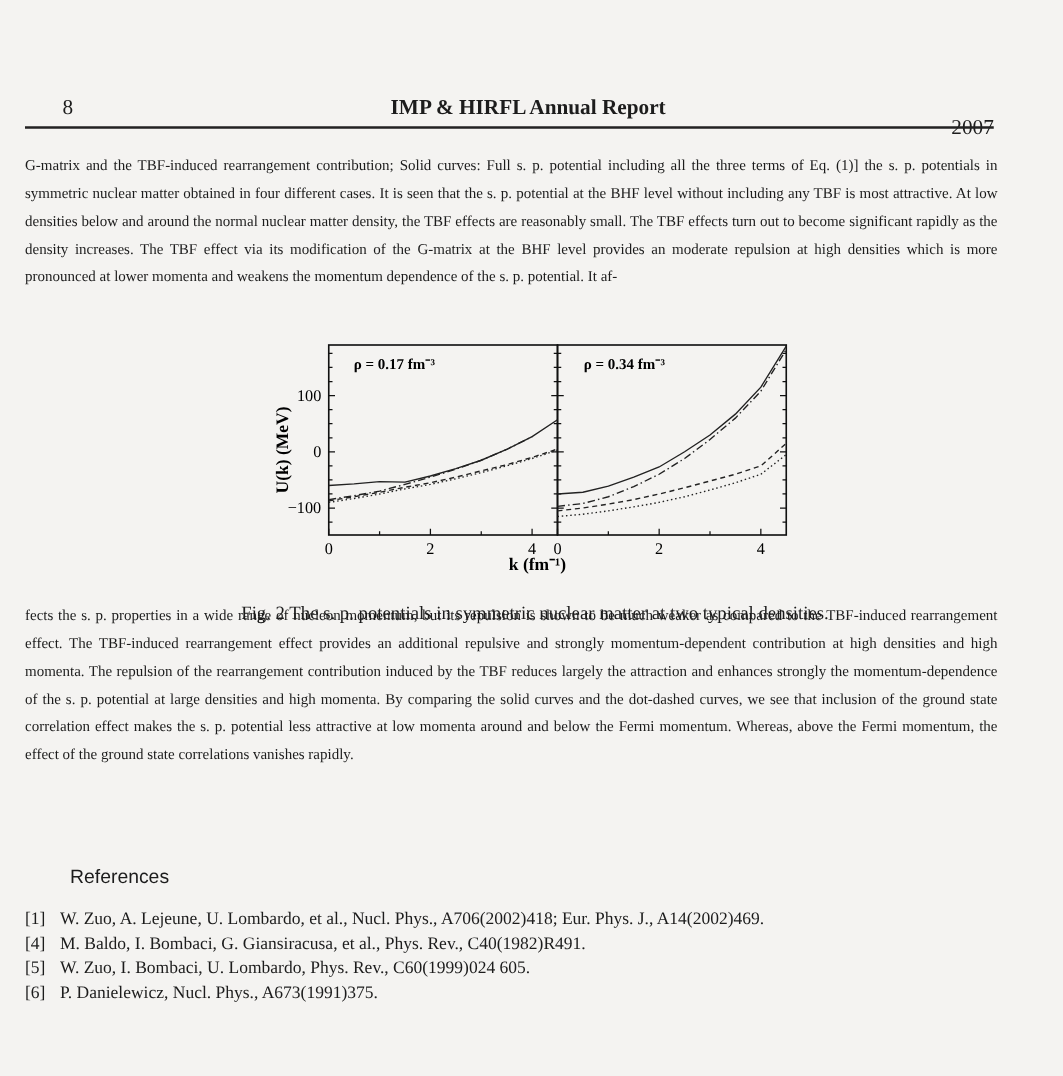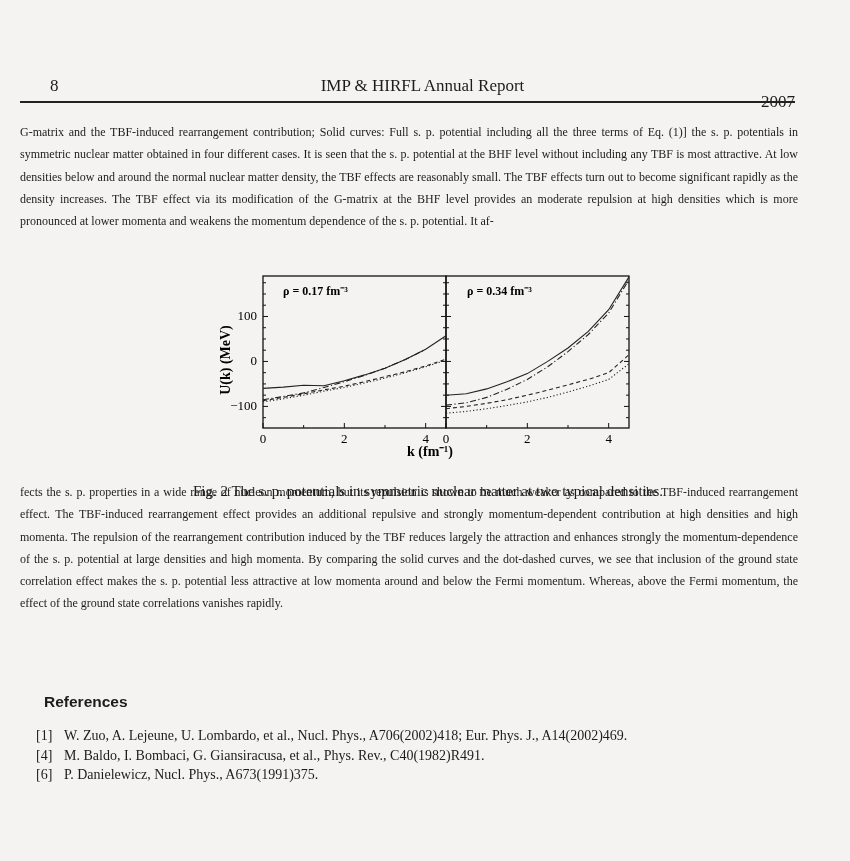--- a/index.html
+++ b/index.html
@@ -8,42 +8,42 @@
     background:#f4f3f1;
     font-family:"Liberation Serif", serif;
     color:#1c1c1c;
     position:relative;
   }
   .header {
     position:absolute; left:50px; top:76px; width:745px; height:24px;
     font-size:17px;
   }
   .header .pg { position:absolute; left:0; top:0; }
-  .header .title { position:absolute; left:0; right:0; top:0; text-align:center; }
+  .header .title { position:absolute; left:0; right:0; top:0; text-align:center;font-weight:bold; }
   .header .year { position:absolute; right:0; top:16px; }
   .rule { position:absolute; left:20px; top:101px; width:775px; height:1.5px; background:#222; }
   .para {
     position:absolute; left:20px; width:778px;
     font-size:12px; line-height:22.3px;
     text-align:justify;
   }
   .para p { margin:0; }
   #p1 { top:121px; }
   #p2 { top:481px; }
   .fig { position:absolute; left:205px; top:268px; width:450px; height:230px; }
   .caption {
     position:absolute; left:188px; top:483px; width:480px; text-align:center;
     font-size:15px;
   }
   .refs-title {
-    position:absolute; left:44px; top:693px; font-weight:bold; font-size:15.5px;
+    position:absolute; left:56px; top:693px; font-weight:normal; font-size:15.5px;
     font-family:"Liberation Sans Narrow","Liberation Sans", sans-serif;
   }
   .refs { position:absolute; left:20px; top:726px; font-size:14px; line-height:19.7px; }
-  .ref { white-space:nowrap;margin-left:16px; }
+  .ref { white-space:nowrap; }
   .ref .n { display:inline-block; width:28px; }
   svg text { font-family:"Liberation Serif", serif; }
 </style>
 </head>
 <body>
 
 <div class="header">
   <span class="pg">8</span>
   <span class="title">IMP &amp; HIRFL Annual Report</span>
   <span class="year">2007</span>
@@ -150,14 +150,15 @@
 <div class="caption">Fig. 2  The s. p. potentials in symmetric nuclear matter at two typical densities.</div>
 
 <div class="para" id="p2">
   <p>fects the s. p. properties in a wide range of nucleon momentum, but its repulsion is shown to be much weaker as compared to the TBF-induced rearrangement effect. The TBF-induced rearrangement effect provides an additional repulsive and strongly momentum-dependent contribution at high densities and high momenta. The repulsion of the rearrangement contribution induced by the TBF reduces largely the attraction and enhances strongly the momentum-dependence of the s. p. potential at large densities and high momenta. By comparing the solid curves and the dot-dashed curves, we see that inclusion of the ground state correlation effect makes the s. p. potential less attractive at low momenta around and below the Fermi momentum. Whereas, above the Fermi momentum, the effect of the ground state correlations vanishes rapidly.</p>
 </div>
 
 <div class="refs-title">References</div>
 <div class="refs">
   <div class="ref"><span class="n">[1]</span><span>W. Zuo, A. Lejeune, U. Lombardo, et al., Nucl. Phys., A706(2002)418; Eur. Phys. J., A14(2002)469.</span></div>
   <div class="ref"><span class="n">[4]</span><span>M. Baldo, I. Bombaci, G. Giansiracusa, et al., Phys. Rev., C40(1982)R491.</span></div>
+  <div class="ref"><span class="n">[5]</span><span>W. Zuo, I. Bombaci, U. Lombardo, Phys. Rev., C60(1999)024 605.</span></div>
   <div class="ref"><span class="n">[6]</span><span>P. Danielewicz, Nucl. Phys., A673(1991)375.</span></div>
 </div>
 
 </body></html>

